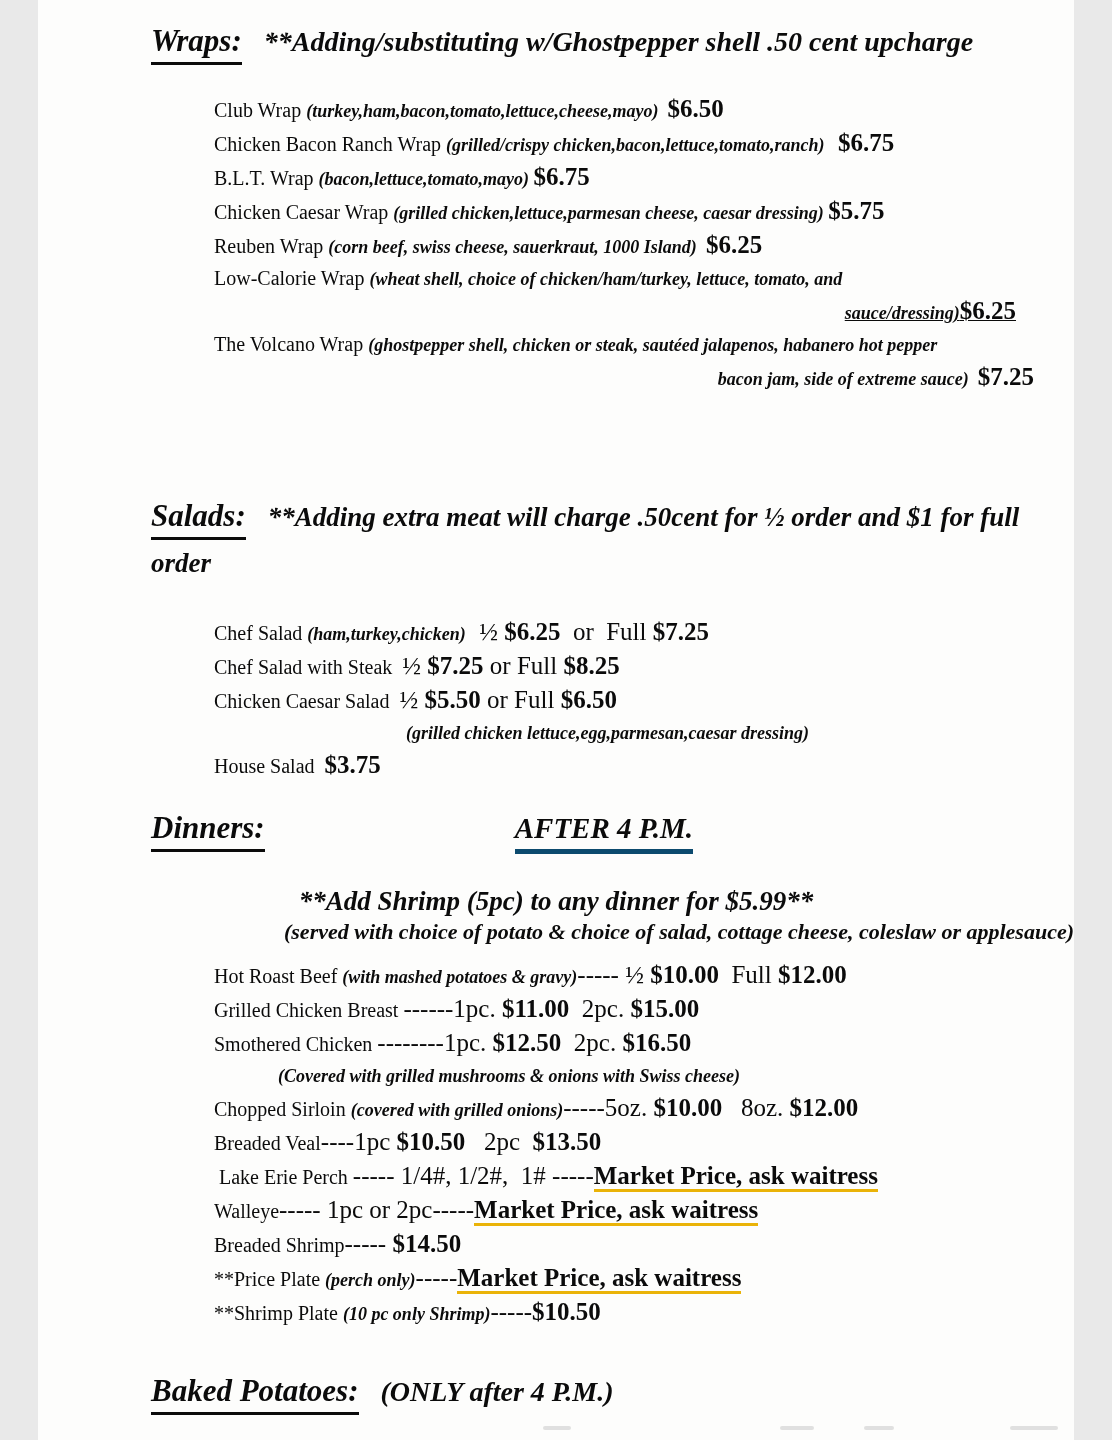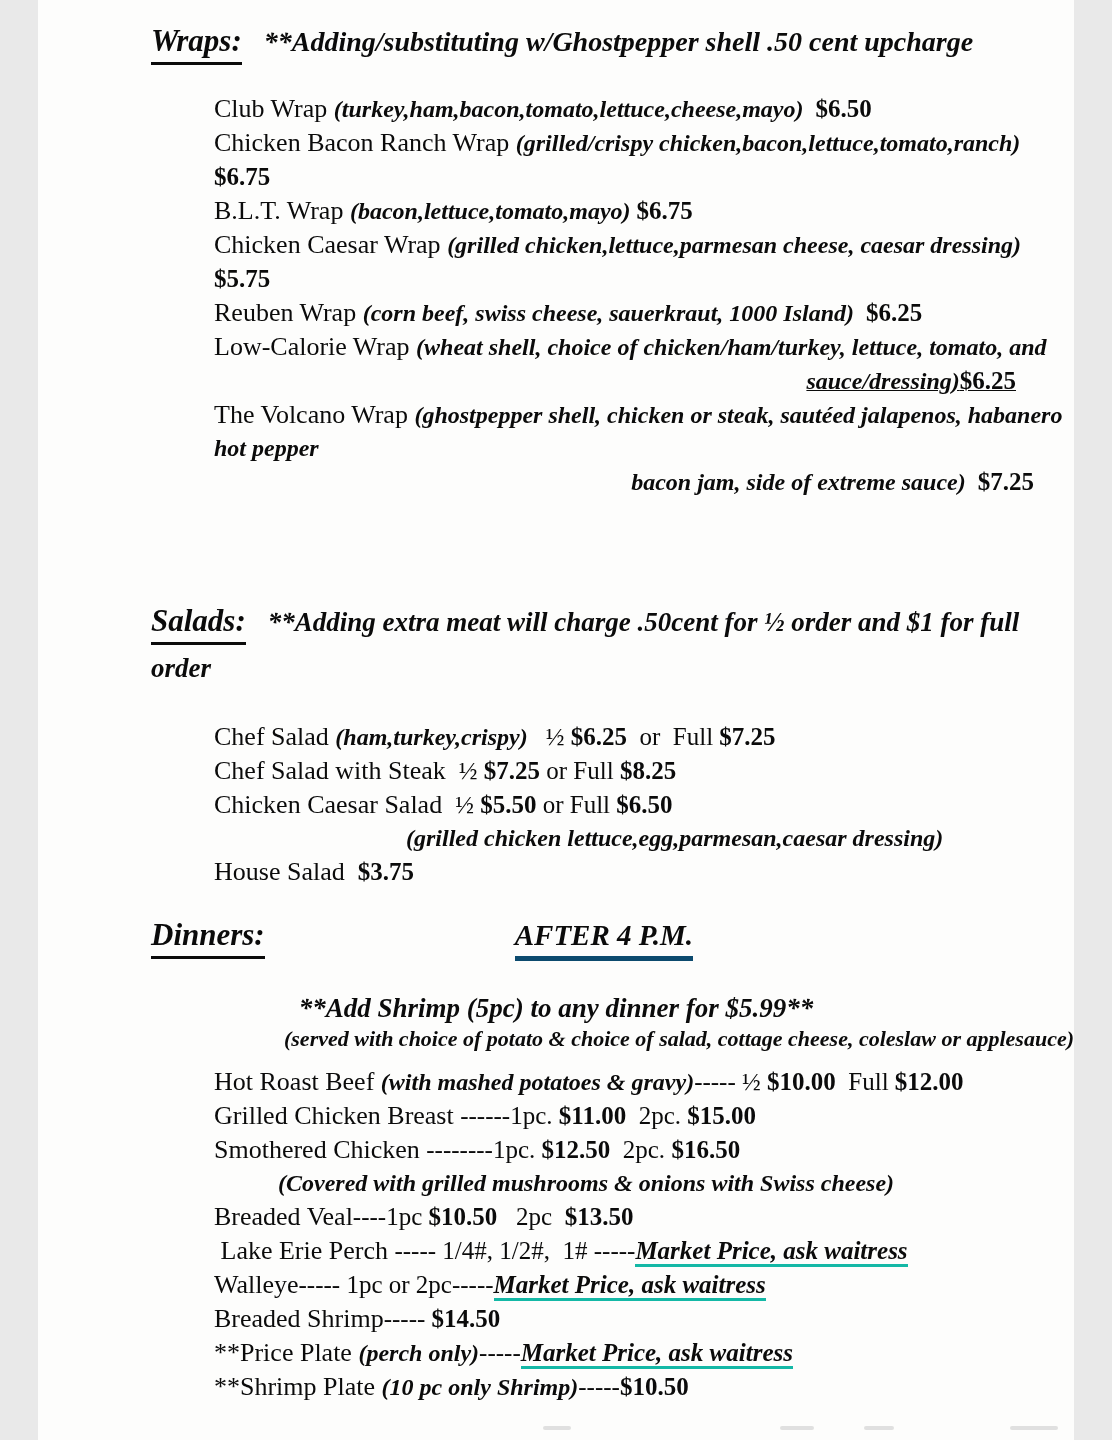--- a/index.html
+++ b/index.html
@@ -20,25 +20,25 @@
     display:inline-block;border-bottom:3px solid #0b0b0b;padding-bottom:0px;
   }
   .sec-note{font-weight:bold;font-style:italic;font-size:28px;margin-left:22px;}
   .sec-note.small{font-size:27px;}
   .after-note{
     font-weight:bold;font-style:italic;font-size:29px;margin-left:250px;
     display:inline-block;border-bottom:5px solid #0c4a6e;
   }
   .items{margin-left:176px;}
   .line{line-height:31px;min-height:31px;white-space:pre-wrap;}
-  .n{font-size:26px;text-align:center;}
-  .d{font-weight:bold;font-style:italic;font-size:24px;}
+  .n{font-size:20px;text-align:center;}
+  .d{font-weight:bold;font-style:italic;font-size:18px;}
   .p{font-weight:bold;font-size:25px;}
   .pl{font-size:25px;}
-  .mp{font-weight:bold;font-style:italic;font-size:25px;border-bottom:3px solid #14b8a6;}
+  .mp{font-weight:bold;font-size:25px;border-bottom:3px solid #eab308;}
   .right{text-align:right;}
   .lowcal-cont{padding-right:58px;text-decoration:underline;}
   .volcano-cont{padding-right:40px;}
   .indent-caesar{margin-left:192px;line-height:30px;min-height:30px;}
   .indent-smothered{margin-left:64px;line-height:30px;min-height:30px;}
   .center{text-align:center;white-space:pre-wrap;}
   .shrimp-note{font-weight:bold;font-style:italic;font-size:27px;line-height:34px;}
   .served-note{font-weight:bold;font-style:italic;font-size:22px;line-height:27px;text-align:right;}
   .mt-salads{margin-top:100px;}
   .mt-dinners{margin-top:24px;}
@@ -67,39 +67,40 @@
       <div class="line"><span class="n">Low-Calorie Wrap </span><span class="d">(wheat shell, choice of chicken/ham/turkey, lettuce, tomato, and</span></div>
       <div class="line right lowcal-cont"><span class="d">sauce/dressing)</span><span class="p">$6.25</span></div>
       <div class="line"><span class="n">The Volcano Wrap </span><span class="d">(ghostpepper shell, chicken or steak, sautéed jalapenos, habanero hot pepper</span></div>
       <div class="line right volcano-cont"><span class="d">bacon jam, side of extreme sauce)  </span><span class="p">$7.25</span></div>
     </div>
   </section>
 
   <section class="mt-salads">
     <div class="sec-head"><span class="sec-title">Salads:</span><span class="sec-note small">**Adding extra meat will charge .50cent for ½ order and $1 for full order</span></div>
     <div class="items items-salads">
-      <div class="line"><span class="n">Chef Salad </span><span class="d">(ham,turkey,crispy)   </span><span class="pl">½ </span><span class="p">$6.25</span><span class="pl">  or  Full </span><span class="p">$7.25</span></div>
+      <div class="line"><span class="n">Chef Salad </span><span class="d">(ham,turkey,chicken)   </span><span class="pl">½ </span><span class="p">$6.25</span><span class="pl">  or  Full </span><span class="p">$7.25</span></div>
       <div class="line"><span class="n">Chef Salad with Steak  </span><span class="pl">½ </span><span class="p">$7.25</span><span class="pl"> or Full </span><span class="p">$8.25</span></div>
       <div class="line"><span class="n">Chicken Caesar Salad  </span><span class="pl">½ </span><span class="p">$5.50</span><span class="pl"> or Full </span><span class="p">$6.50</span></div>
       <div class="line indent-caesar"><span class="d">(grilled chicken lettuce,egg,parmesan,caesar dressing)</span></div>
       <div class="line"><span class="n">House Salad  </span><span class="p">$3.75</span></div>
     </div>
   </section>
 
   <section class="mt-dinners">
     <div class="sec-head"><span class="sec-title">Dinners:</span><span class="after-note">AFTER 4 P.M.</span></div>
     <div class="notes-dinners">
       <div class="center shrimp-note">**Add Shrimp (5pc) to any dinner for $5.99**</div>
       <div class="center served-note">(served with choice of potato &amp; choice of salad, cottage cheese, coleslaw or applesauce)</div>
     </div>
     <div class="items items-dinners">
       <div class="line"><span class="n">Hot Roast Beef </span><span class="d">(with mashed potatoes &amp; gravy)</span><span class="pl">----- </span><span class="pl">½ </span><span class="p">$10.00</span><span class="pl">  Full </span><span class="p">$12.00</span></div>
       <div class="line"><span class="n">Grilled Chicken Breast </span><span class="pl">------</span><span class="pl">1pc. </span><span class="p">$11.00</span><span class="pl">  2pc. </span><span class="p">$15.00</span></div>
       <div class="line"><span class="n">Smothered Chicken </span><span class="pl">--------</span><span class="pl">1pc. </span><span class="p">$12.50</span><span class="pl">  2pc. </span><span class="p">$16.50</span></div>
       <div class="line indent-smothered"><span class="d">(Covered with grilled mushrooms &amp; onions with Swiss cheese)</span></div>
+      <div class="line"><span class="n">Chopped Sirloin </span><span class="d">(covered with grilled onions)</span><span class="pl">-----</span><span class="pl">5oz. </span><span class="p">$10.00</span><span class="pl">   8oz. </span><span class="p">$12.00</span></div>
       <div class="line"><span class="n">Breaded Veal</span><span class="pl">----</span><span class="pl">1pc </span><span class="p">$10.50</span><span class="pl">   2pc  </span><span class="p">$13.50</span></div>
       <div class="line"><span class="n"> Lake Erie Perch </span><span class="pl">----- 1/4#, 1/2#,  1# -----</span><span class="mp">Market Price, ask waitress</span></div>
       <div class="line"><span class="n">Walleye</span><span class="pl">----- 1pc or 2pc-----</span><span class="mp">Market Price, ask waitress</span></div>
       <div class="line"><span class="n">Breaded Shrimp</span><span class="pl">----- </span><span class="p">$14.50</span></div>
       <div class="line"><span class="n">**Price Plate </span><span class="d">(perch only)</span><span class="pl">-----</span><span class="mp">Market Price, ask waitress</span></div>
       <div class="line"><span class="n">**Shrimp Plate </span><span class="d">(10 pc only Shrimp)</span><span class="pl">-----</span><span class="p">$10.50</span></div>
     </div>
   </section>
 
   <section class="mt-baked">

